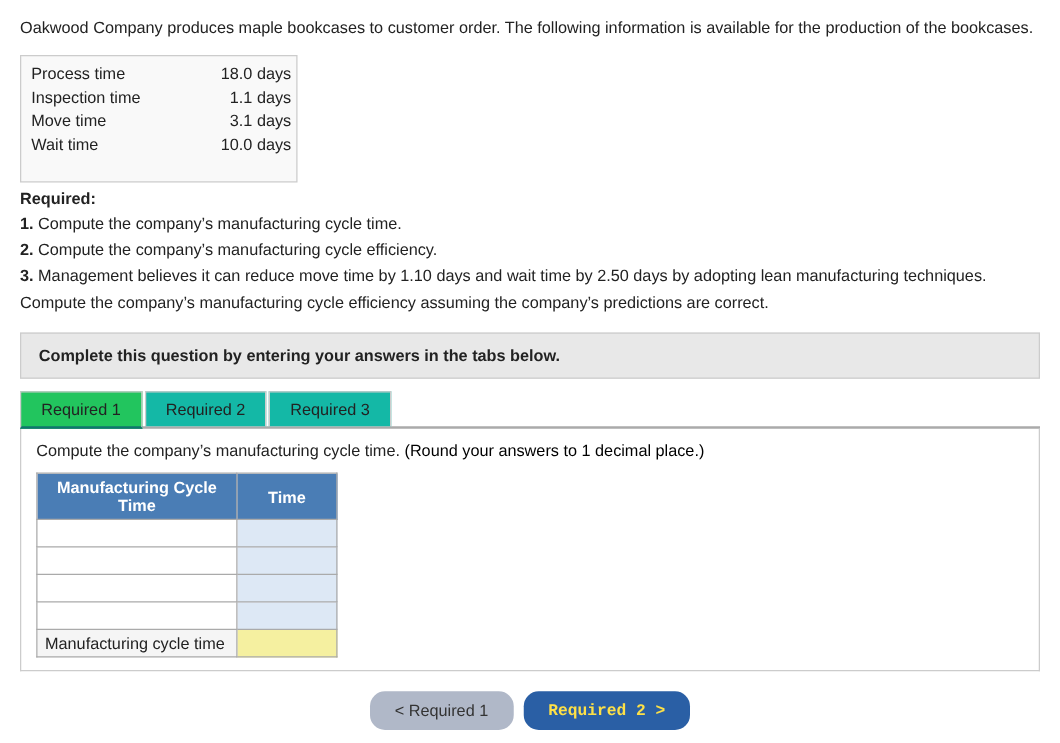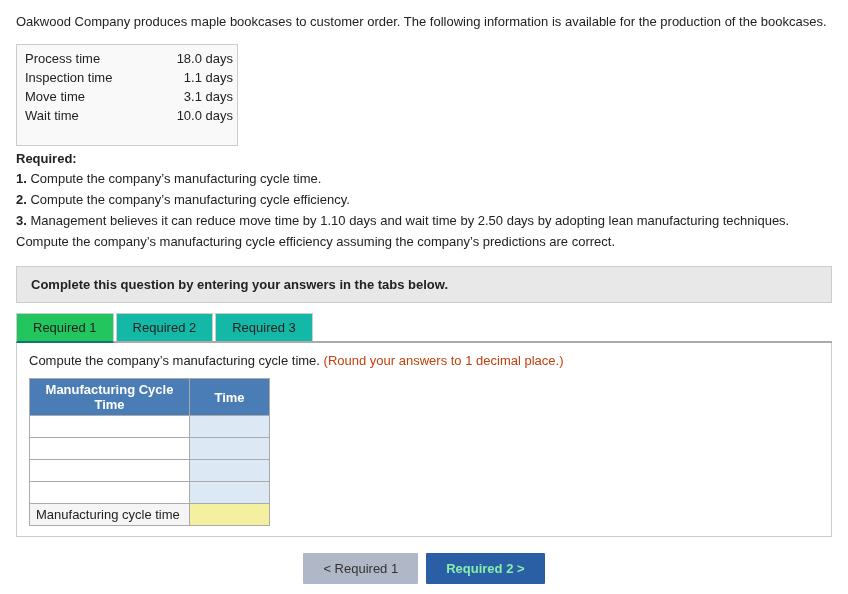--- a/index.html
+++ b/index.html
@@ -79,21 +79,21 @@
     .tab-content {
       border: 1px solid #ccc;
       border-top: none;
       padding: 10px 12px;
     }
     .instruction-line {
       font-size: 13px;
       margin-bottom: 10px;
     }
     .instruction-line span.highlight {
-      color: #c2410c;
+      color: #000000;
     }
     .cycle-time-table {
       border-collapse: collapse;
       min-width: 240px;
     }
     .cycle-time-table th, .cycle-time-table td {
       border: 1px solid #aaa;
       font-size: 13px;
       padding: 3px 6px;
     }
@@ -130,30 +130,31 @@
       display: flex;
       justify-content: center;
       gap: 8px;
       margin-top: 16px;
     }
     .nav-btn {
       padding: 8px 20px;
       font-size: 13px;
       cursor: pointer;
       border: none;
-      border-radius: 1px;
+      border-radius: 12px;
     }
     .nav-btn.prev {
       background: #b0b8c8;
       color: #333;
     }
     .nav-btn.next {
       background: #2a5fa5;
-      color: #86efac;
-      font-weight: bold;
+      color: #fde047;
+      font-weight: bold;
+      font-family: Liberation Mono, monospace;
     }
     .input-cell {
       width: 100%;
       border: none;
       background: transparent;
       font-size: 13px;
       text-align: right;
       outline: none;
     }
   </style>

